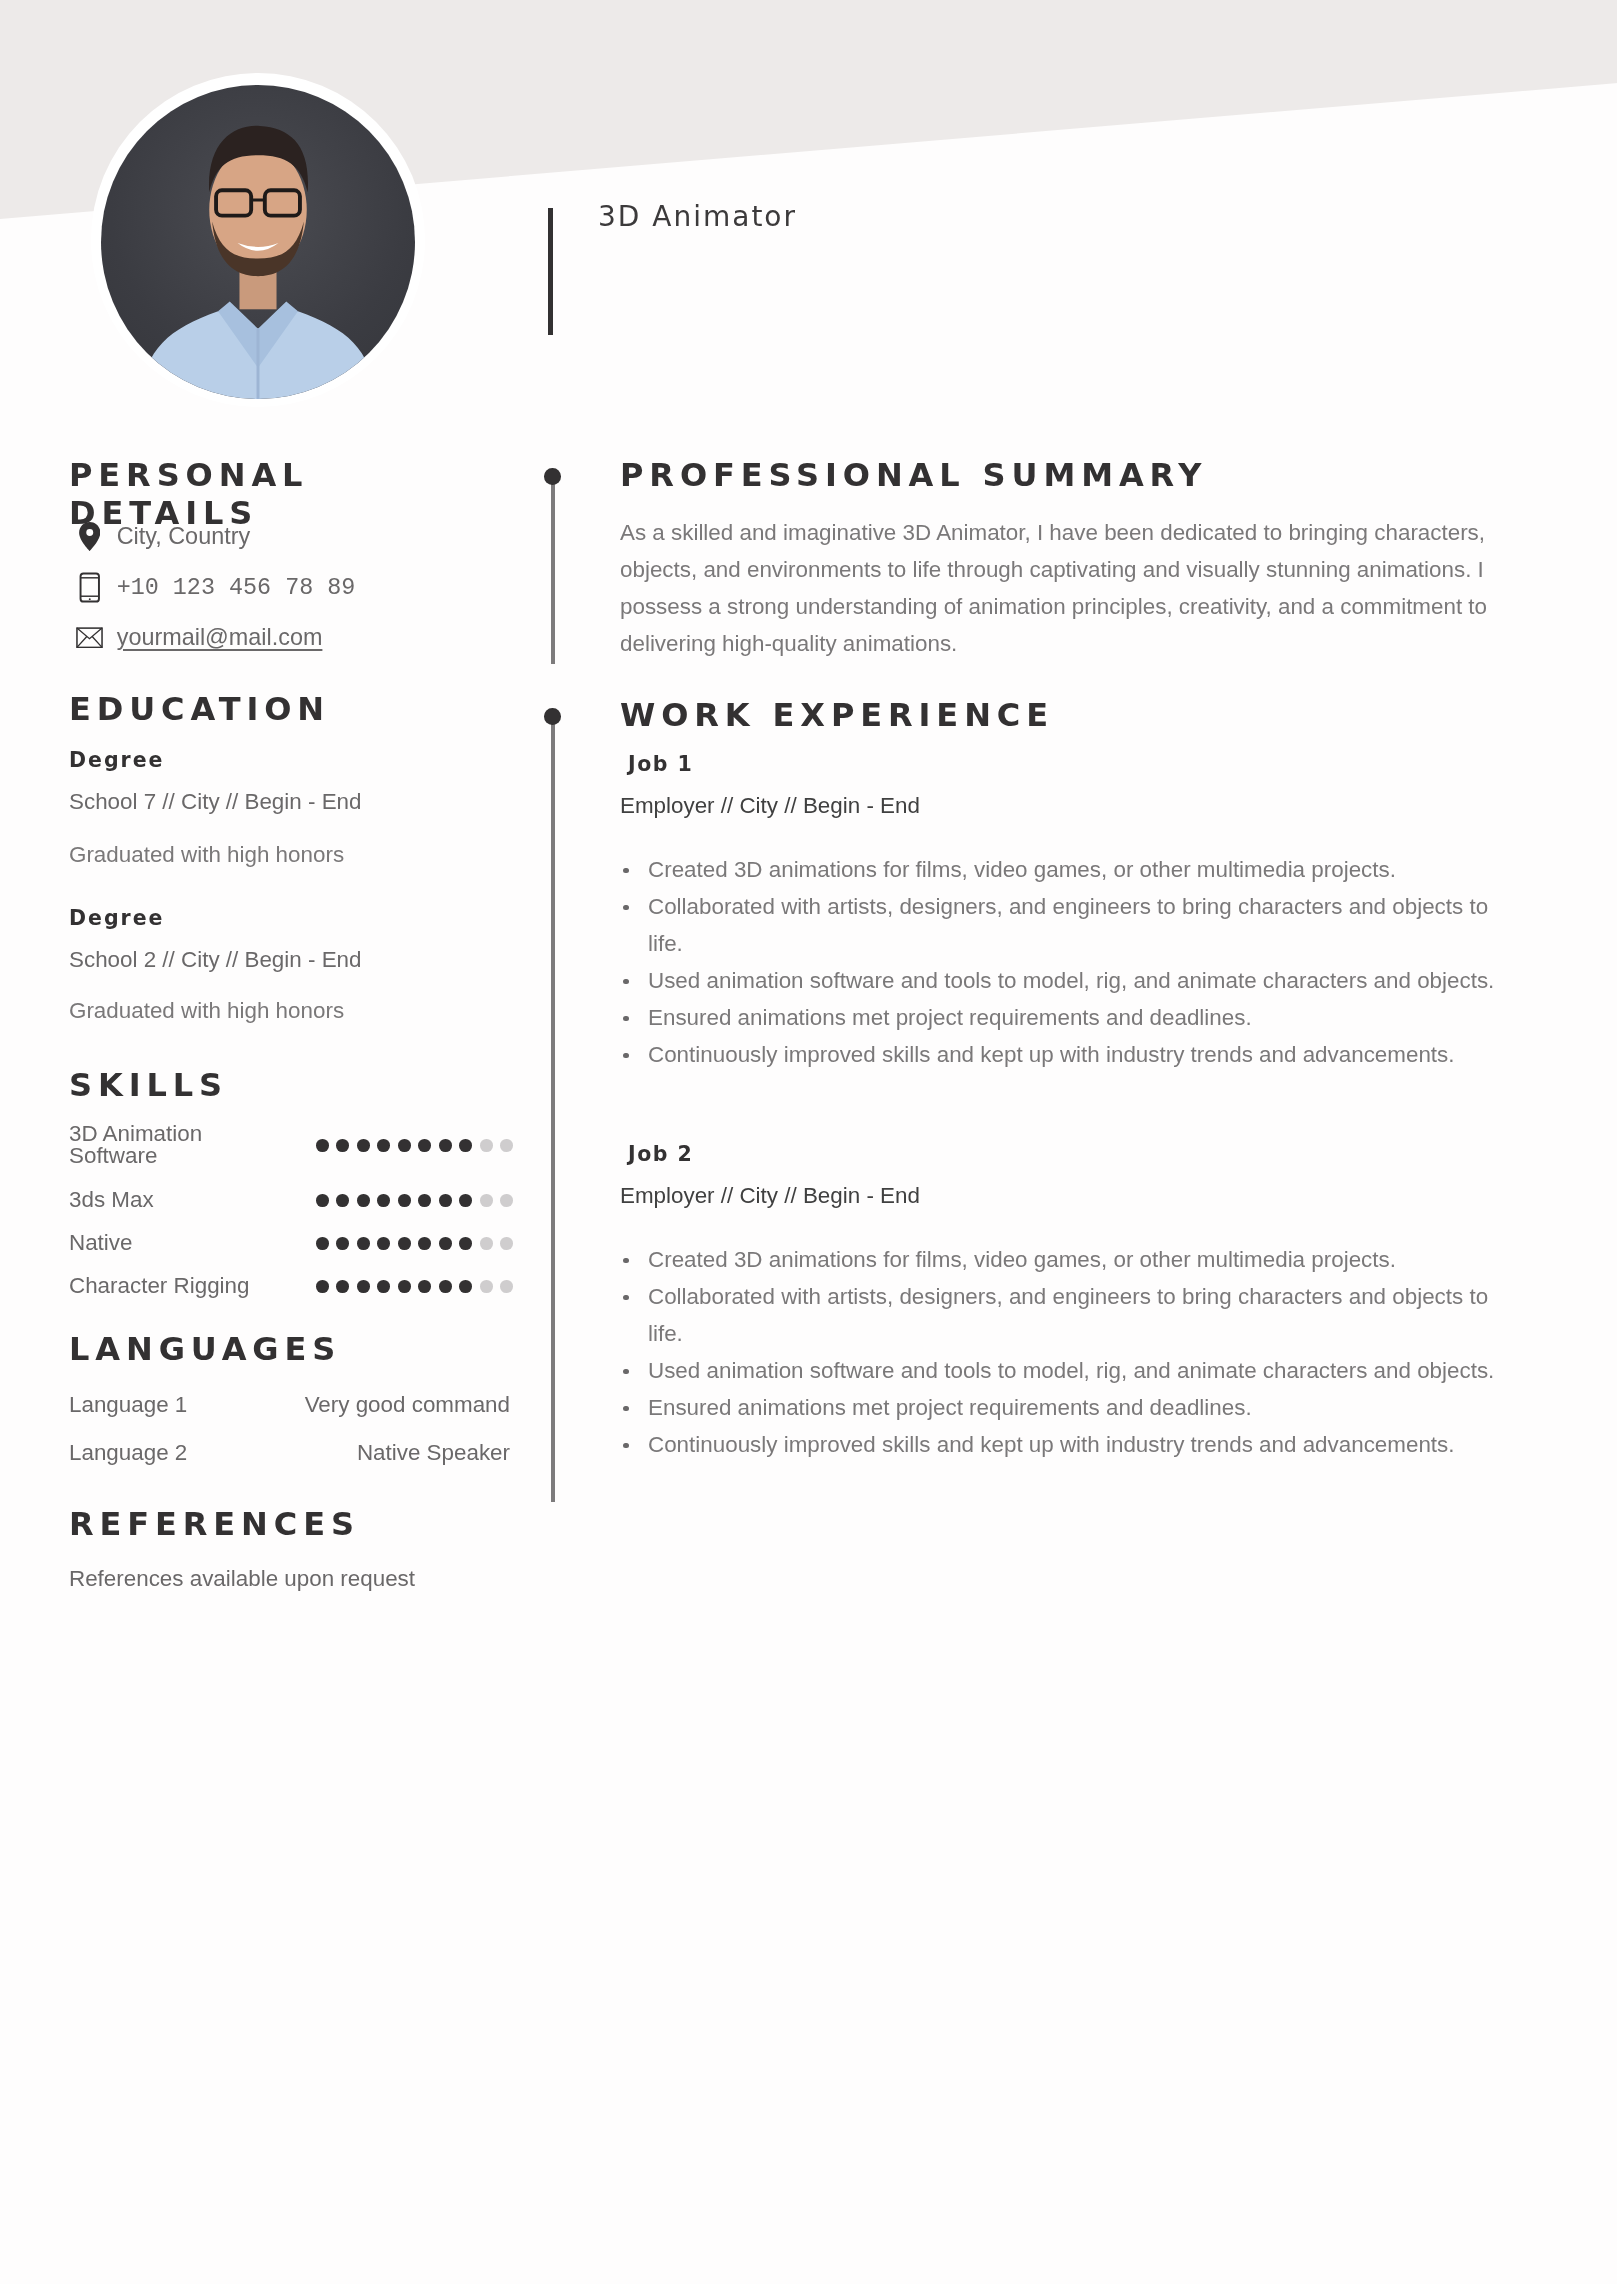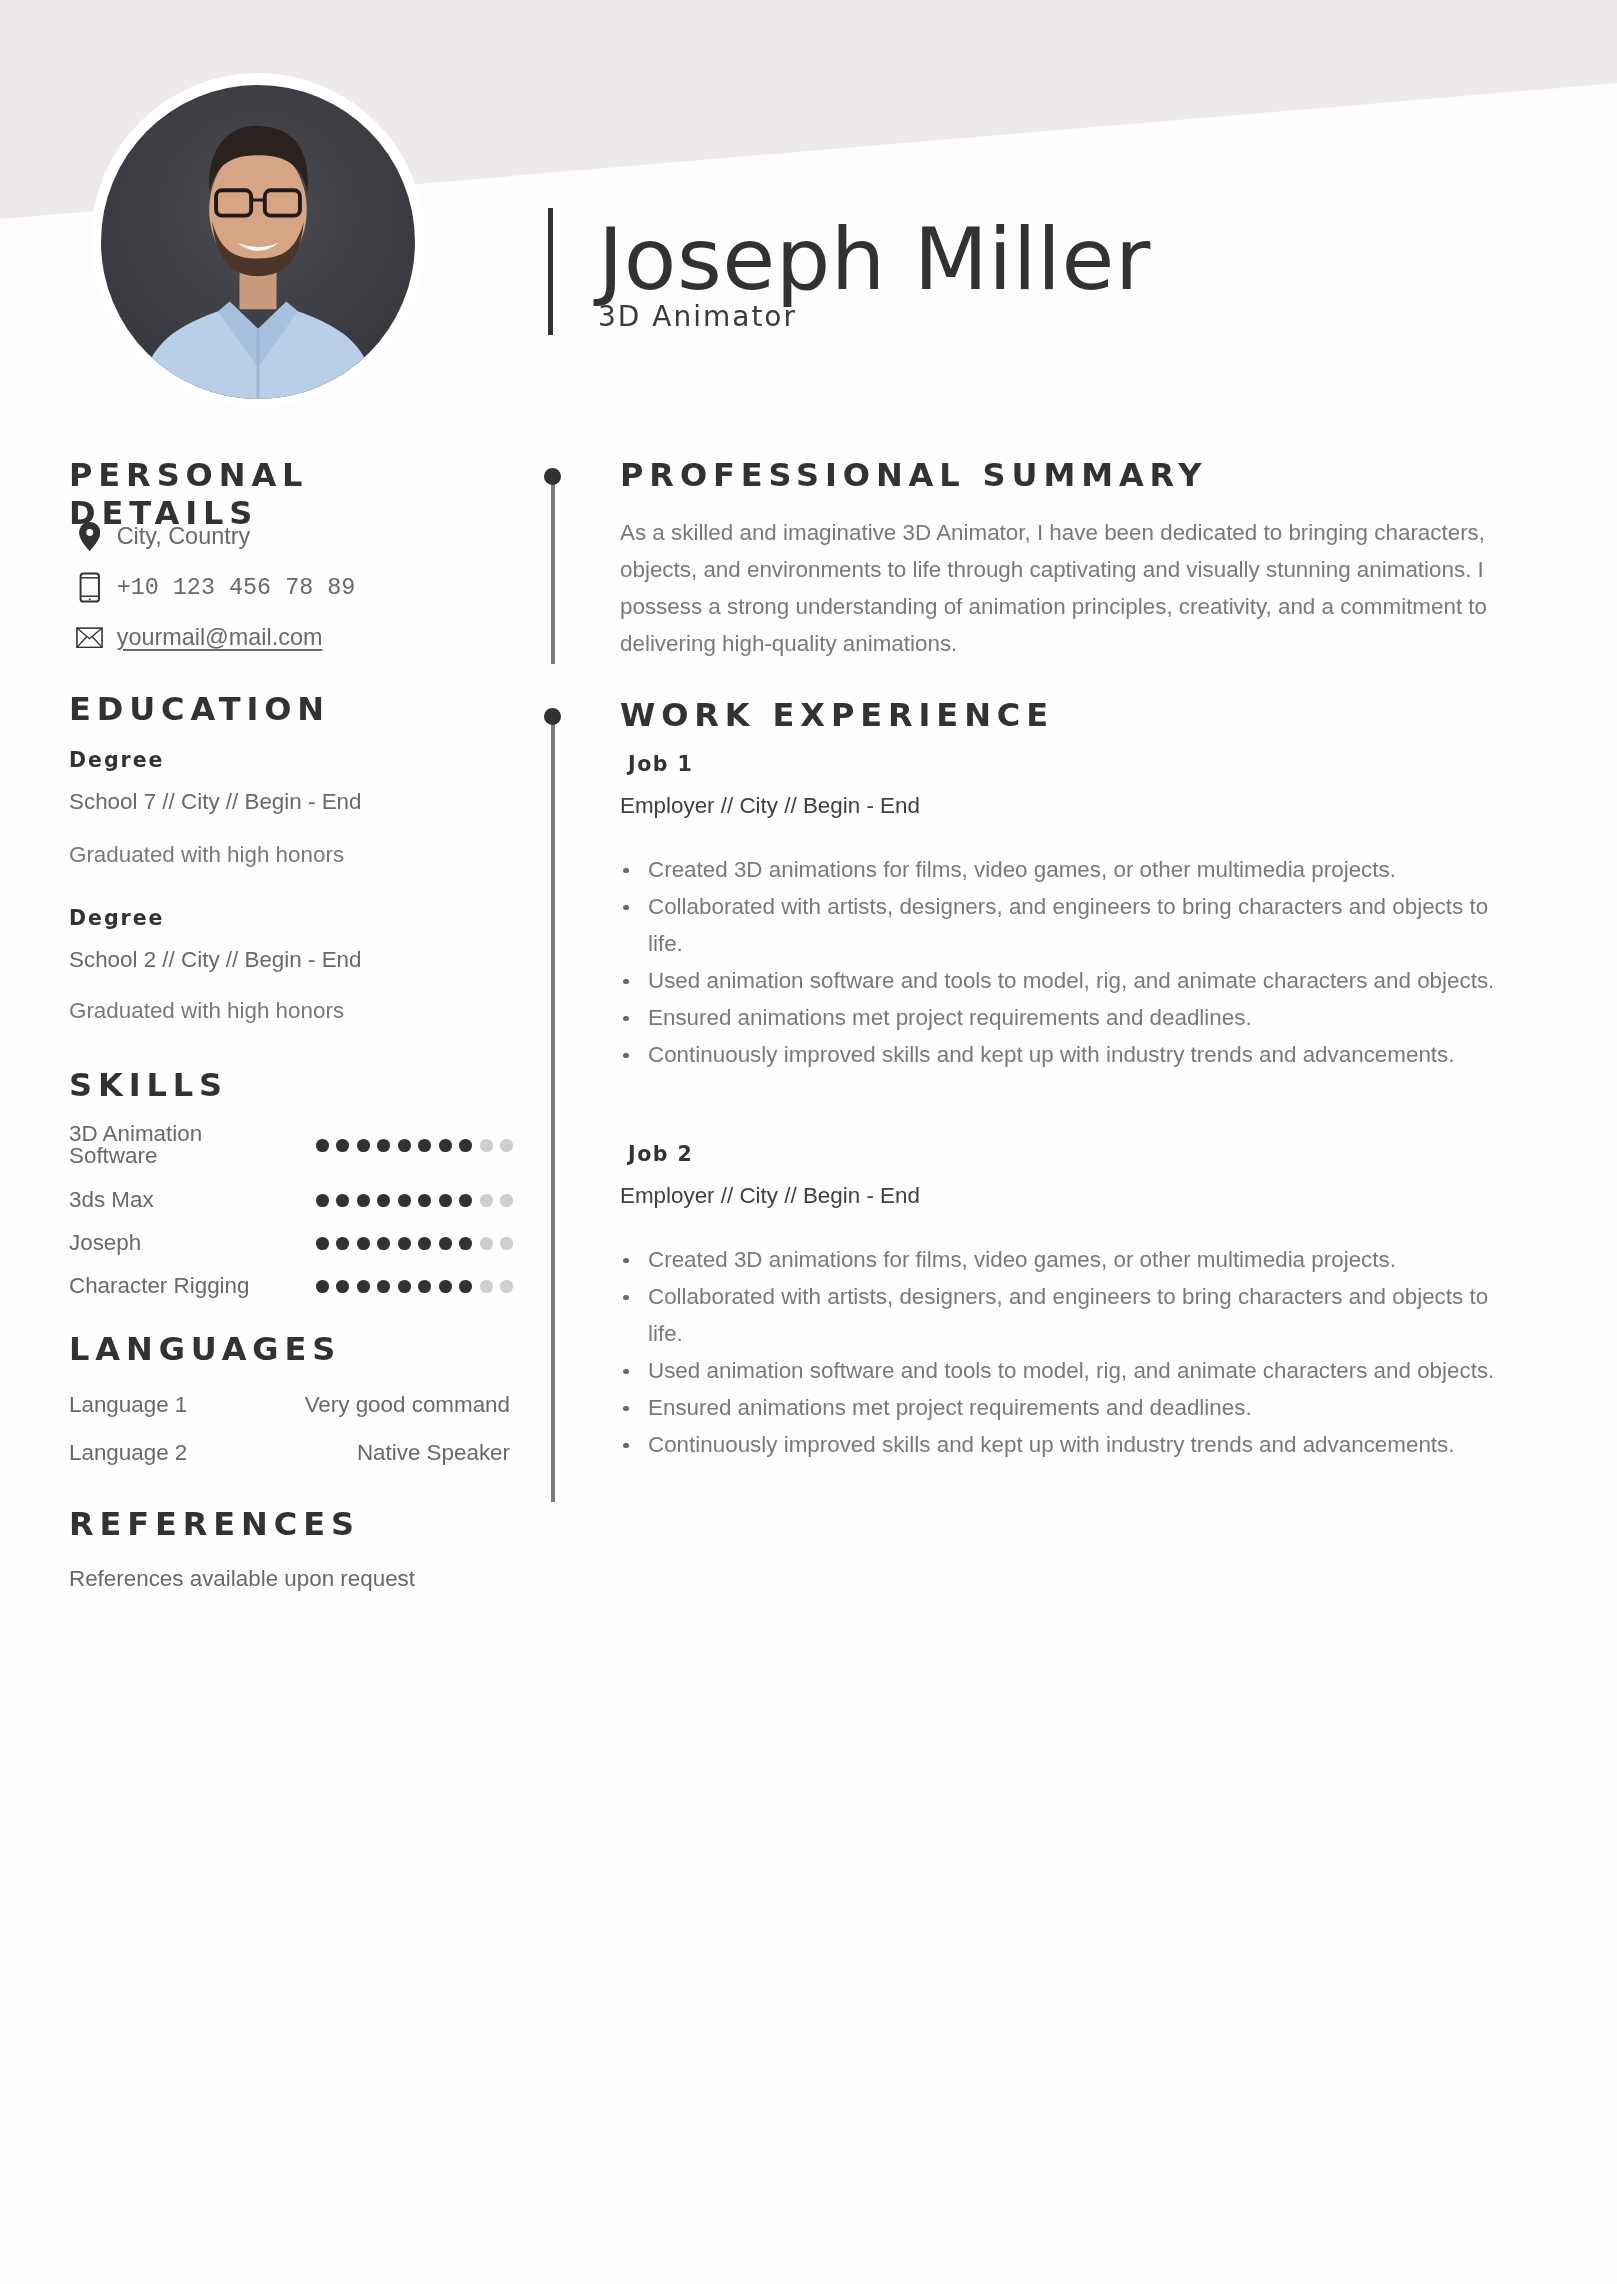--- a/index.html
+++ b/index.html
@@ -68,21 +68,20 @@
     <path d="M111 110 C108 60 135 40 163 42 C195 44 215 62 212 110 C205 82 190 72 161 72 C132 72 118 82 111 110 Z" fill="#2b2220"></path>
     <path d="M114 140 C118 185 140 196 161 196 C182 196 204 185 208 140 C200 170 185 178 161 178 C137 178 122 170 114 140 Z" fill="#4a3528"></path>
     <rect x="118" y="108" width="36" height="26" rx="6" fill="none" stroke="#1e1a19" stroke-width="4"></rect>
     <rect x="168" y="108" width="36" height="26" rx="6" fill="none" stroke="#1e1a19" stroke-width="4"></rect>
     <line x1="154" y1="118" x2="168" y2="118" stroke="#1e1a19" stroke-width="3"></line>
     <path d="M140 162 Q161 178 182 162 Q161 170 140 162 Z" fill="#ffffff"></path>
   </svg>
 </div>
 
 <div class="name-block">
-  <div class="name">Joseph Miller</div>
   <div class="job-title">3D Animator</div>
 </div>
 
 <div class="left">
   <div class="section-title" style="top:456px;">PERSONAL DETAILS</div>
 
   <div class="contact-row" style="top:520px;">
     <span class="contact-icon">
       <svg width="21.5" height="29" viewBox="0 0 22 30">
           <path d="M11 0 C4.9 0 0 4.9 0 11 C0 19 11 30 11 30 C11 30 22 19 22 11 C22 4.9 17.1 0 11 0 Z M11 14.5 A3.6 3.6 0 1 1 11 7.3 A3.6 3.6 0 1 1 11 14.5 Z" fill="#333132"></path>
@@ -144,21 +143,21 @@
         <span class="dot"></span>
         <span class="dot"></span>
         <span class="dot"></span>
         <span class="dot"></span>
         <span class="dot"></span>
         <span class="dot off"></span>
         <span class="dot off"></span>
       </span>
   </div>
   <div class="skill-row" style="top:1232px;">
-    <span class="skill-name">Joseph</span>
+    <span class="skill-name">Native</span>
     <span class="dots">
         <span class="dot"></span>
         <span class="dot"></span>
         <span class="dot"></span>
         <span class="dot"></span>
         <span class="dot"></span>
         <span class="dot"></span>
         <span class="dot"></span>
         <span class="dot"></span>
         <span class="dot off"></span>

